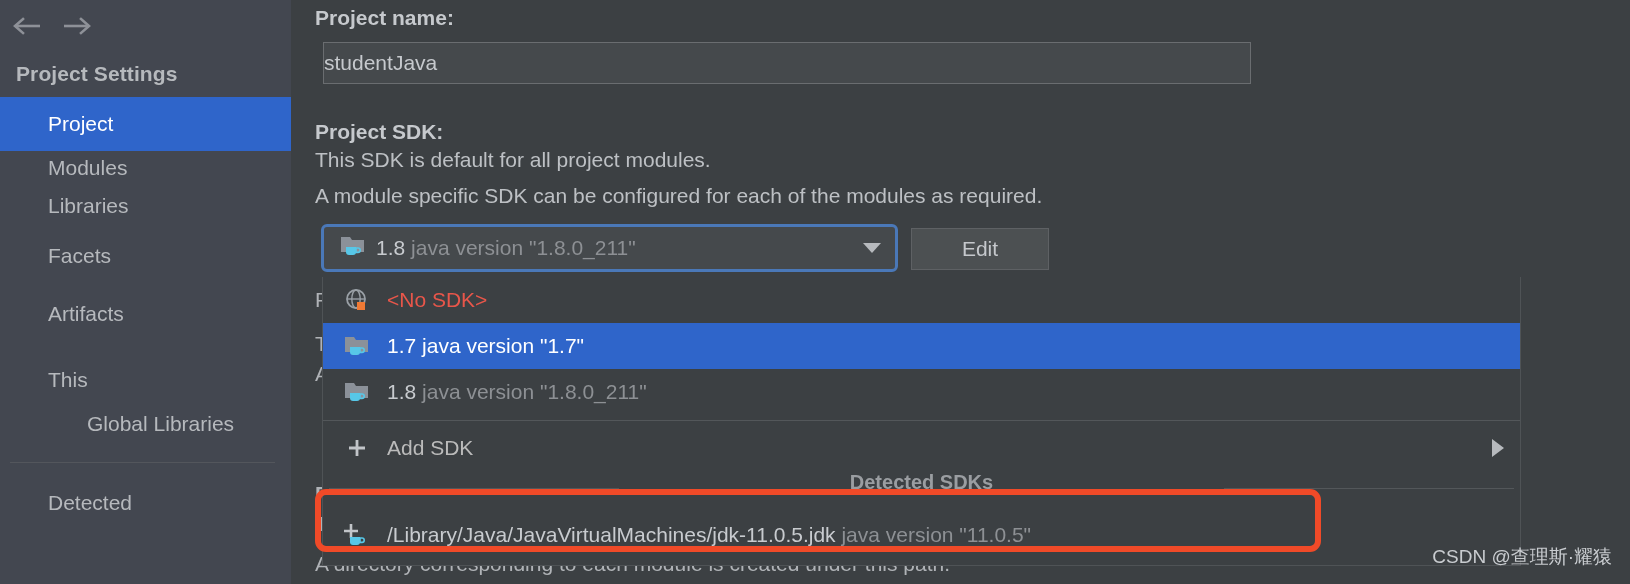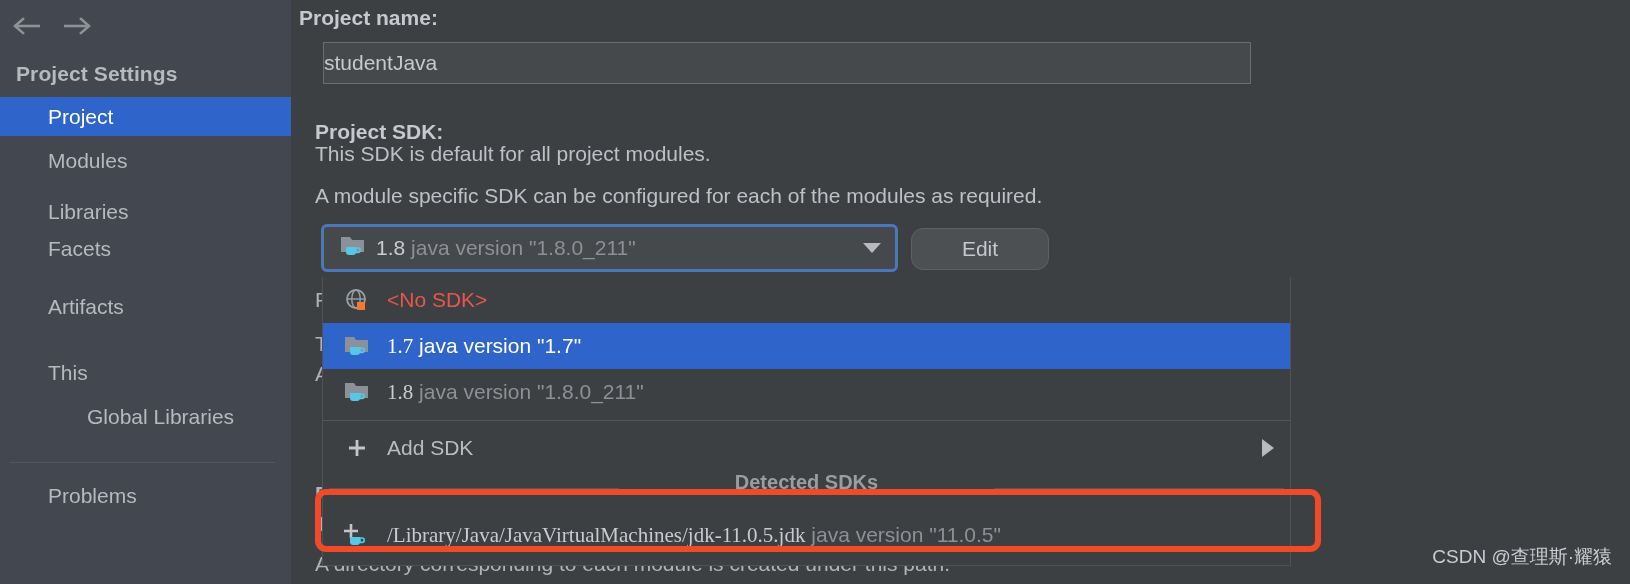--- a/index.html
+++ b/index.html
@@ -55,21 +55,21 @@
     font-size: 21px;
     font-weight: bold;
     color: #b6b9bd;
     letter-spacing: .1px;
     white-space: nowrap;
   }
   .side-item {
     position: absolute;
     left: 0;
     width: 291px;
-    height: 39px;
+    height: 54px;
     display: flex;
     align-items: center;
     box-sizing: border-box;
     padding-left: 48px;
     font-size: 21px;
     color: #b6b9bd;
     white-space: nowrap;
   }
   .side-item.selected {
     background: #2f65ca;
@@ -155,34 +155,34 @@
   }
   #edit-button {
     position: absolute;
     left: 620px;
     top: 228px;
     width: 138px;
     height: 42px;
     box-sizing: border-box;
     background: #4c5052;
     border: 1px solid #5e6164;
-    border-radius: 12px;
+    border-radius: 0;
     display: flex;
     align-items: center;
     justify-content: center;
     font-size: 21px;
     color: #c5c8cc;
   }
 
   
   #sdk-dropdown {
     position: absolute;
     left: 31px;
     top: 277px;
-    width: 969px;
+    width: 1199px;
     height: 289px;
     background: #3c4043;
     border: 1px solid #4f5356;
     border-top: none;
     box-sizing: border-box;
     z-index: 20;
   }
   .dd-item {
     position: relative;
     height: 46px;
@@ -195,21 +195,21 @@
   }
   .dd-item.selected { background: #2f65ca; }
   .dd-icon {
     flex: 0 0 auto;
     width: 28px;
     margin-right: 16px;
     display: flex;
     align-items: center;
     justify-content: center;
   }
-  .dd-txt .ver   { color: #c8cbcf; font-family: Liberation Serif, serif; }
+  .dd-txt .ver   { color: #c8cbcf; }
   .dd-txt .dim   { color: #8d9094; }
   .dd-item.selected .dd-txt .ver,
   .dd-item.selected .dd-txt .dim { color: #ffffff; }
   .dd-txt.nosdk { color: #e8564a; }
 
   #dd-sep1 {
     height: 1px;
     background: #53575a;
     margin: 5px 0 4px 0;
   }
@@ -294,56 +294,56 @@
     </div>
 
     <div class="side-group-title" style="top:62px;">Project Settings</div>
 
     <div class="side-item selected" style="top:97px;">
       <span>Project</span>
     </div>
     <div class="side-item" style="top:141px;">
       <span>Modules</span>
     </div>
-    <div class="side-item" style="top:185px;align-items:flex-end;">
+    <div class="side-item" style="top:179px;">
       <span>Libraries</span>
     </div>
     <div class="side-item" style="top:229px;">
       <span>Facets</span>
     </div>
     <div class="side-item" style="top:287px;">
       <span>Artifacts</span>
     </div>
 
 
     <div class="side-item" style="top:353px;">
       <span>This</span>
     </div>
     <div class="side-item" style="top:397px;margin-left:39px;">
       <span>Global Libraries</span>
     </div>
 
     <div id="side-divider"></div>
 
     <div class="side-item" style="top:476px;">
-      <span>Problems</span>
+      <span>Detected</span>
     </div>
   </div>
 
   <div id="main">
 
-    <div class="m-label" style="left:8px; top:6px;">Project name:</div>
+    <div class="m-label" style="left:24px; top:6px;">Project name:</div>
 
     <div id="project-name-field">
       <span>studentJava</span>
     </div>
 
     <div class="m-label" style="left:24px; top:120px;">Project SDK:</div>
 
-    <div class="m-text" style="left:24px; top:142px;text-align:center;">This SDK is default for all project modules.</div>
+    <div class="m-text" style="left:24px; top:148px;text-align:center;">This SDK is default for all project modules.</div>
 
     <div class="m-text" style="left:24px; top:184px;">A module specific SDK can be configured for each of the modules as required.</div>
 
     <div class="m-text occluded" style="left:24px; top:288px;">P</div>
     <div class="m-text occluded" style="left:24px; top:332px;">T</div>
     <div class="m-text occluded" style="left:24px; top:362px;">A</div>
 
     <div class="m-label occluded" style="left:24px; top:482px;">P</div>
     <div class="m-text occluded" style="left:24px; top:512px;">T</div>
     <div class="m-text occluded" style="left:24px; top:552px;">A directory corresponding to each module is created under this path.</div>

